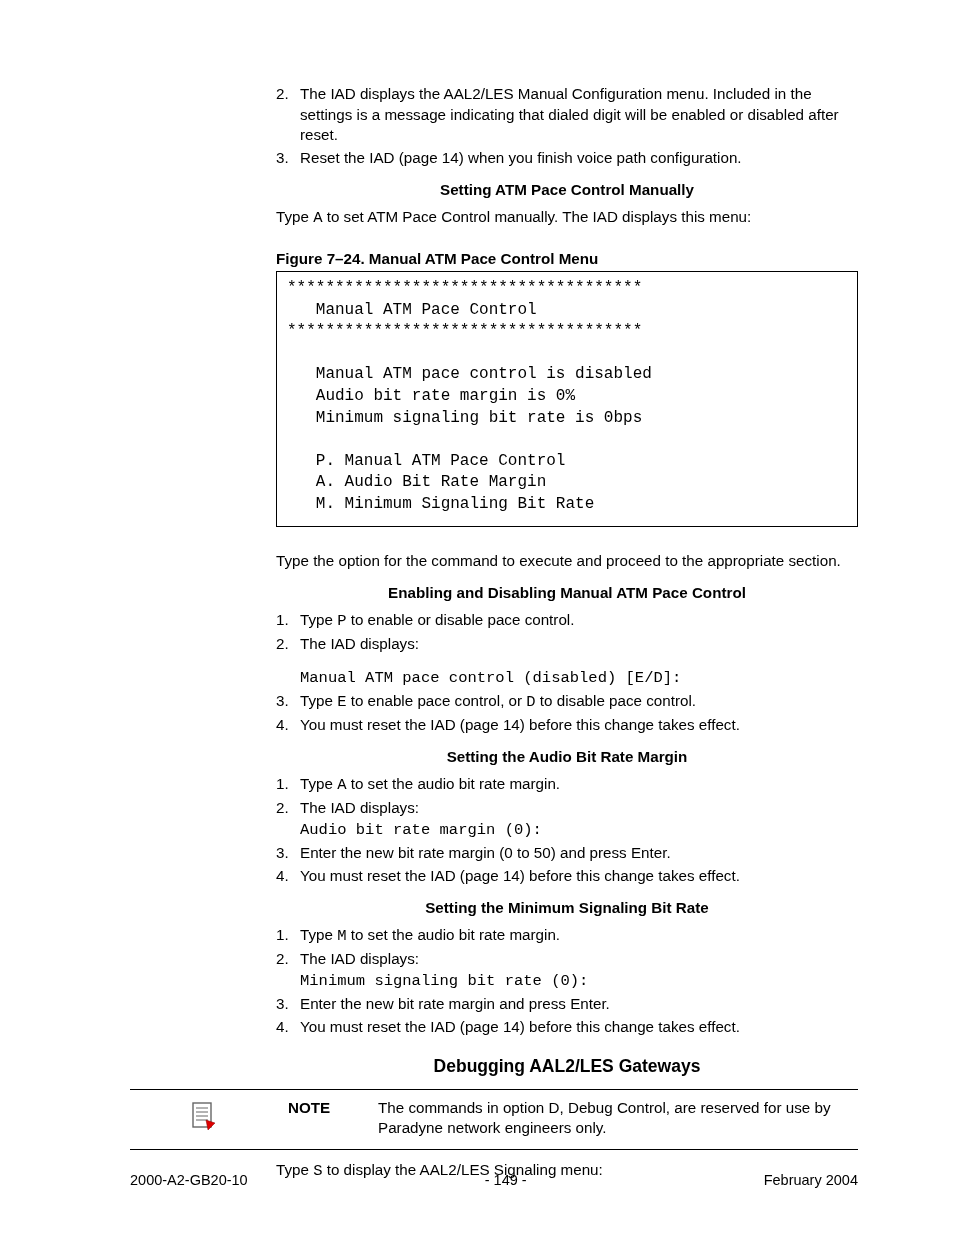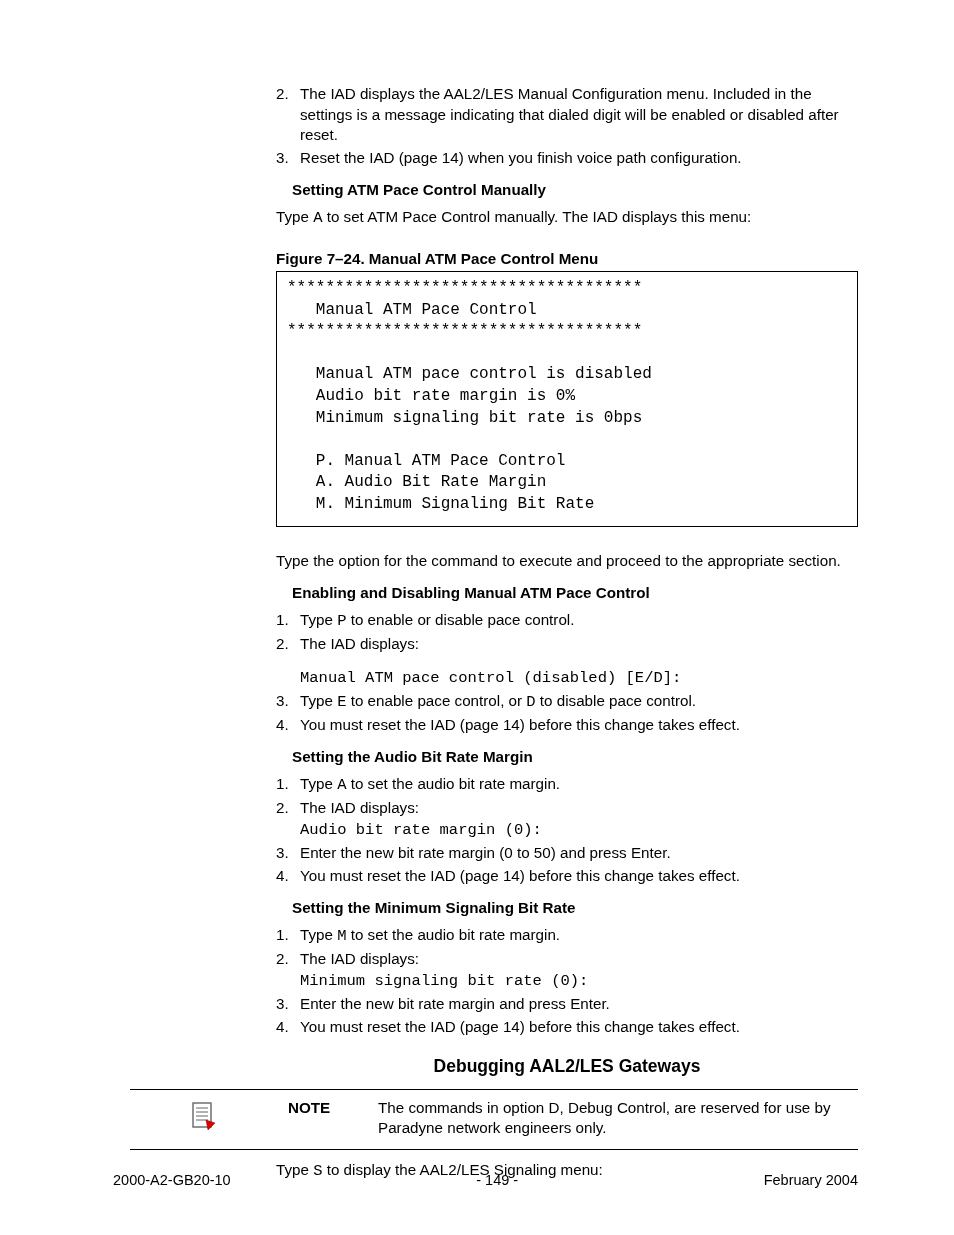--- a/index.html
+++ b/index.html
@@ -30,21 +30,22 @@
     width: 24px;
     flex: 0 0 24px;
   }
   .ol-body { flex: 1; }
   .mono {
     font-family: "Courier New", monospace;
     font-size: 15.5px;
   }
   .heading {
     font-weight: bold;
-    margin: 12px 0 6px 16px;
+    margin: 12px 0 6px 0;
+    text-align: center;
   }
   .big-heading {
     font-size: 17.5px;
     font-weight: bold;
     margin: 18px 0 8px 0;
     text-align: center;
   }
   .fig-caption {
     font-weight: bold;
     margin: 20px 0 2px 0;
@@ -74,21 +75,21 @@
     padding-top: 2px;
   }
   .note-label {
     font-weight: bold;
     width: 78px;
     flex: 0 0 78px;
   }
   .note-text { flex: 1; }
   .footer {
     position: absolute;
-    left: 113px;
+    left: 130px;
     right: 96px;
     bottom: 44px;
     display: flex;
     justify-content: space-between;
     font-size: 14.5px;
   }
 </style>
 </head>
 <body>
 

